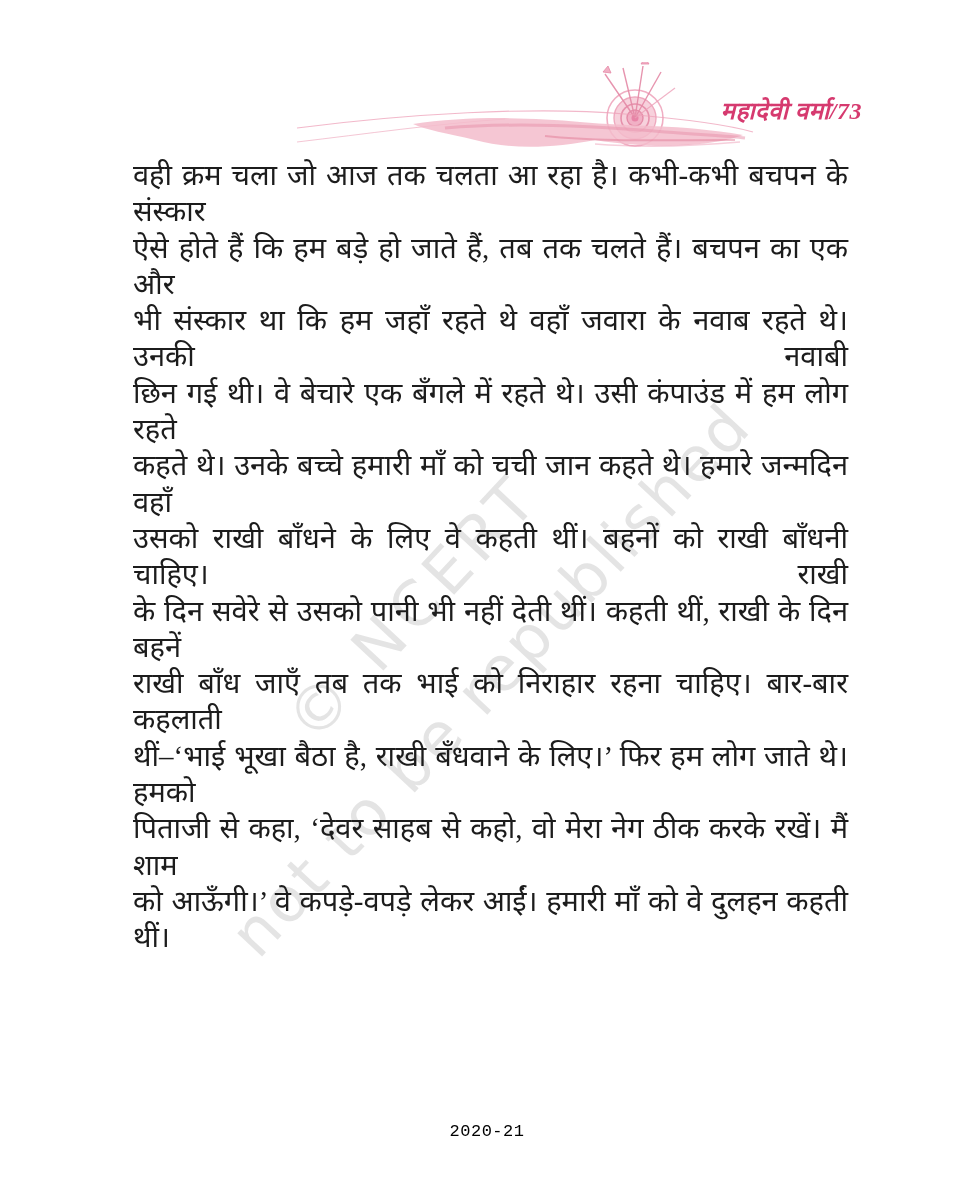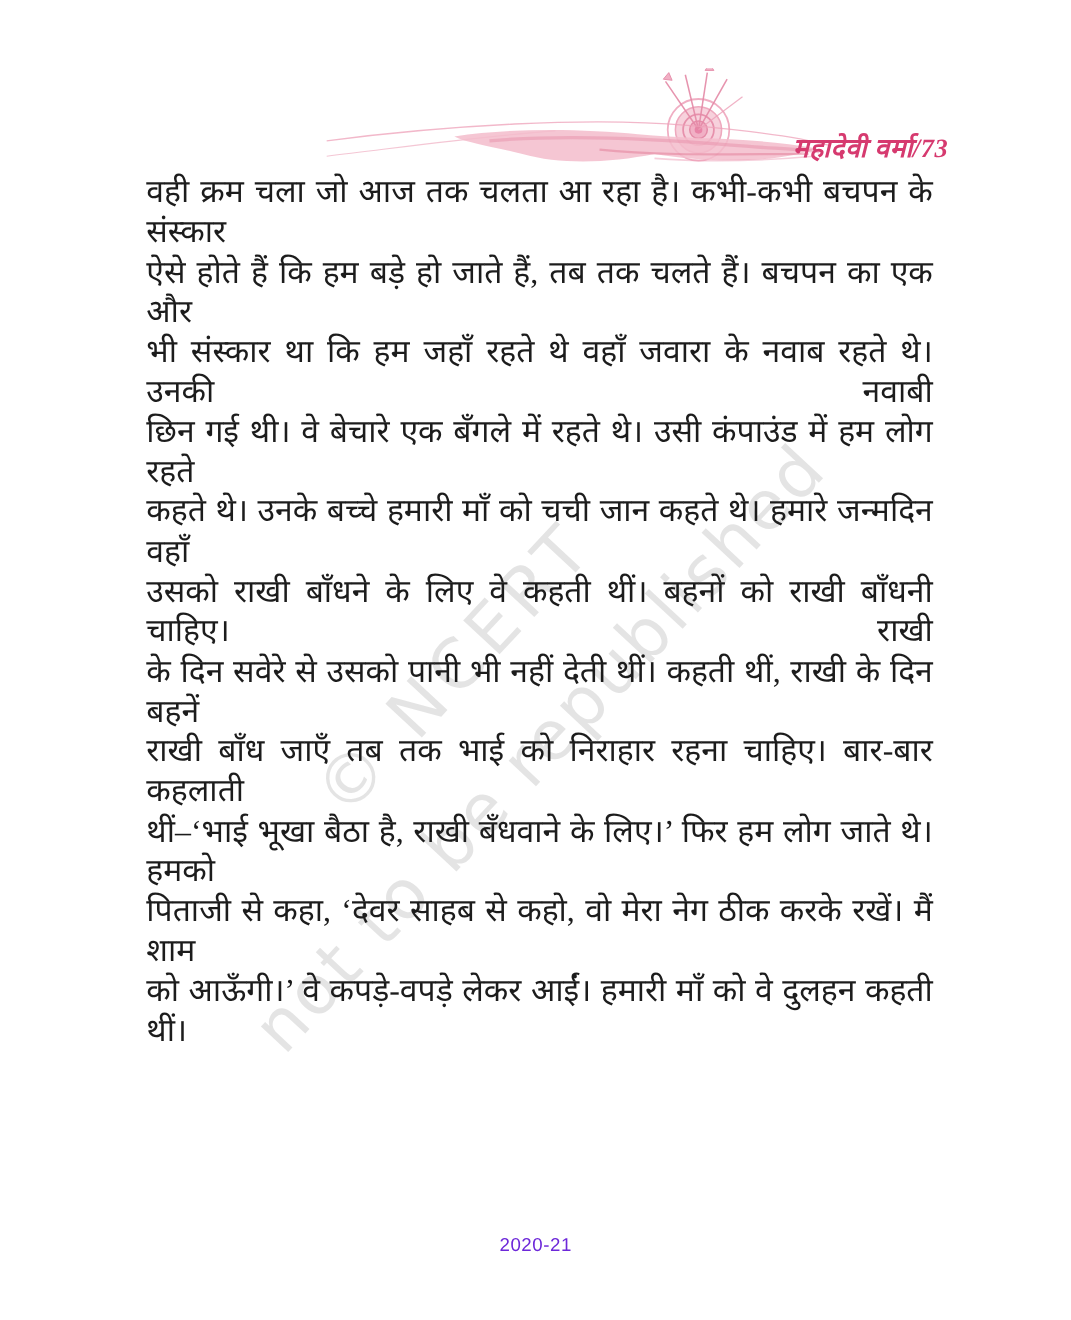--- a/index.html
+++ b/index.html
@@ -16,21 +16,21 @@
     width:974px;height:1200px;
     background:#ffffff;
     overflow:hidden;
     font-family:"Liberation Serif","DejaVu Serif",serif;
   }
   
   .decoration{
     position:absolute;left:295px;top:62px;width:460px;height:100px;
   }
   .header-title{
-    position:absolute;top:117px;right:112px;
+    position:absolute;top:93px;right:112px;
     font-size:24px;font-weight:bold;font-style:italic;
     color:var(--accent-pink);
     letter-spacing:0.5px;
     white-space:nowrap;
   }
   
   .watermark{
     position:absolute;left:-48px;top:560px;width:1000px;
     display:flex;flex-direction:column;align-items:center;gap:44px;
     transform:rotate(-47deg);
@@ -50,22 +50,22 @@
   .para{margin:0;}
   .line{
     text-align:justify;
     text-align-last:justify;
     word-spacing:1px;
   }
   
   .footer{
     position:absolute;left:0;top:1122px;width:100%;
     text-align:center;
-    font-family:Liberation Sans, sans-serif;
-    font-size:17px;color:#6d28d9;letter-spacing:0.5px;
+    font-family:Liberation Mono, monospace;
+    font-size:17px;color:#000000;letter-spacing:0.5px;
   }
 </style>
 </head>
 <body>
 
 <div class="page">
 
   <svg class="decoration" viewBox="0 0 460 100" xmlns="http://www.w3.org/2000/svg" aria-hidden="true">
 
     <g transform="translate(340,56)">

